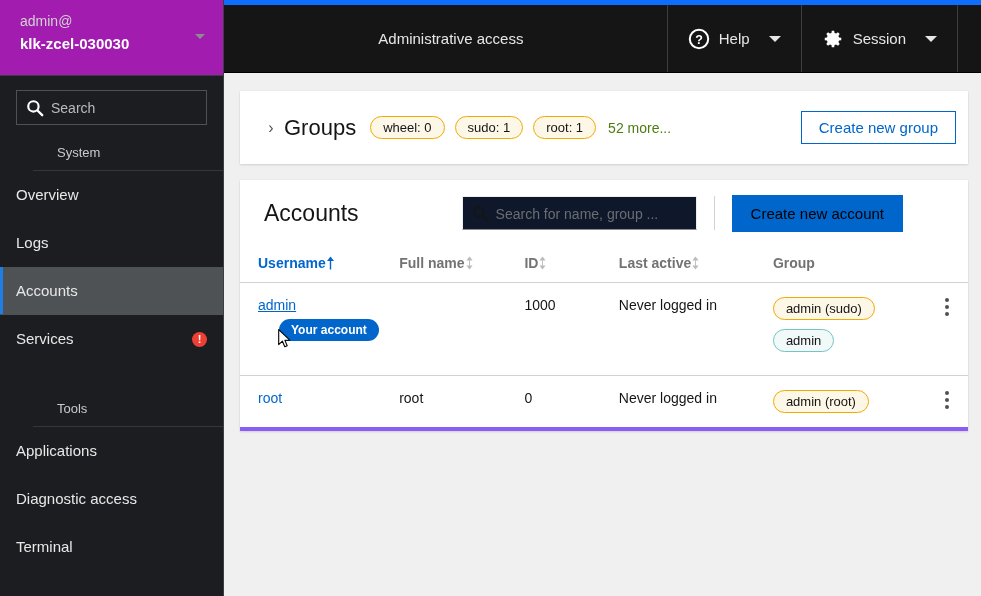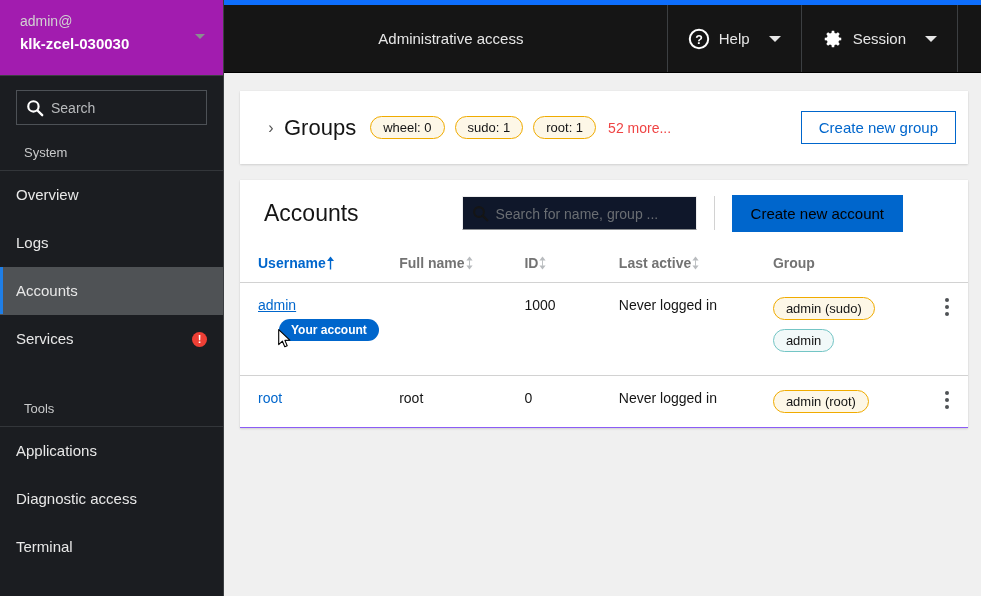--- a/index.html
+++ b/index.html
@@ -58,20 +58,21 @@
   }
   #sidebar-search .s-text {
     position: absolute; left: 34px; top: 8px;
     color: #b9bbbd; font-size: 14px; line-height: 18px;
   }
 
   .nav-group-label {
     color: #c9cacb; font-size: 13px;
     padding: 10px 24px 10px 24px;
     border-bottom: 1px solid #33363a;
+    margin-left: 33px;
   }
   .nav-item {
     position: relative;
     height: 48px; line-height: 48px;
     padding-left: 16px; padding-right: 40px;
     color: #e8e8e8; font-size: 15px;
     cursor: pointer;
     border-bottom: 1px solid transparent;
   }
   .nav-item.selected {
@@ -154,21 +155,21 @@
     margin-right: 10px;
     white-space: nowrap;
   }
   .pill-warning {
     background: #fdf7e7; border: 1px solid #f0ab00; color: #151515;
   }
   .pill-cyan {
     background: #f2f9f9; border: 1px solid #73c5c5; color: #151515;
   }
   #groups-more {
-    color: #ef4444; font-size: 14px; cursor: pointer; margin-left: 2px;
+    color: #4d7c0f; font-size: 14px; cursor: pointer; margin-left: 2px;
   }
   .btn-secondary {
     margin-left: auto;
     background: #fff;
     border: 1px solid #06c;
     color: #06c;
     font-size: 15px;
     padding: 7px 17px;
     cursor: pointer;
     font-family: "Liberation Sans", sans-serif;
@@ -210,21 +211,21 @@
     border-bottom: 1px solid #d2d2d2;
   }
   th.sorted { color: #06c; }
   th .sortcell { display: inline-flex; align-items: center; gap: 0; cursor: pointer; }
   td {
     font-size: 14px; color: #151515;
     padding: 14px 0;
     vertical-align: top;
     border-bottom: 1px solid #d2d2d2;
   }
-  tr.last td { border-bottom: 1px solid #8b5cf6; }
+  tr.last td { border-bottom: 4px solid #8b5cf6; }
   .col-user { width: 155px; padding-left: 18px !important; }
   .col-full { width: 122px; }
   .col-id   { width: 92px; }
   .col-last { width: 150px; }
   .col-grp  { width: 150px; }
   .col-kebab{ width: 40px; }
 
   a.user-link { color: #06c; text-decoration: none; font-size: 14px; }
   a.user-link.hovered { text-decoration: underline; }
 

